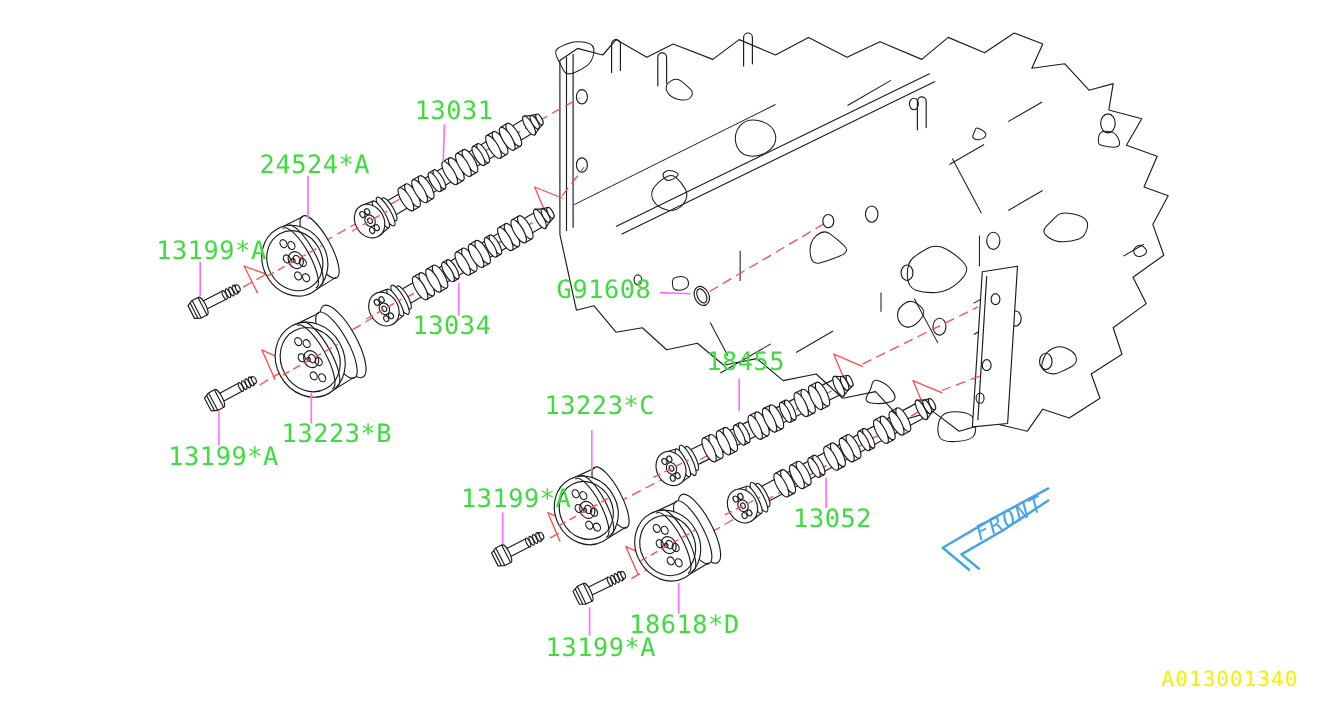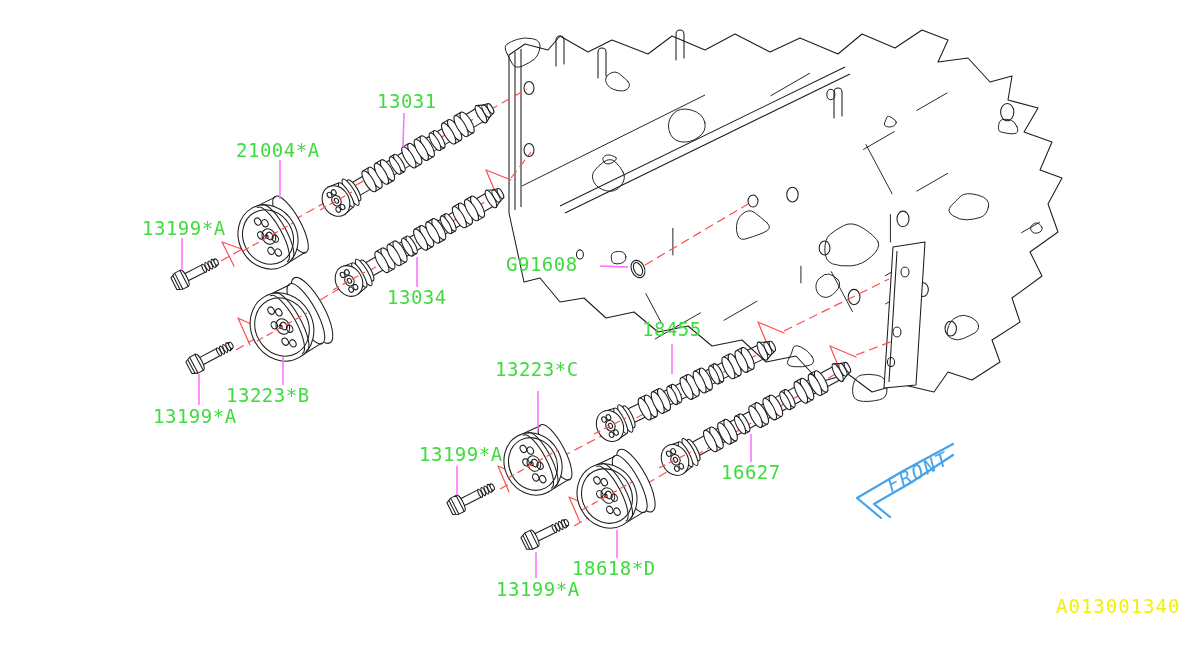--- a/index.html
+++ b/index.html
@@ -1,25 +1,25 @@
 <!DOCTYPE html>
 <html style="--c-label: #3fdc3f; --c-leader: #ff6cff; --c-axis: #ff4d4d; --c-front: #45a4e8; --c-sheet: #f2f200; --c-line: #1c1c1c;"><head>
 <meta charset="utf-8">
 <style>
   html,body{margin:0;padding:0;background:#fff;}
   .stage{position:relative;width:1200px;height:646px;background:#fff;overflow:hidden;
          font-family:"DejaVu Sans Mono","Liberation Mono",monospace;}
   #art{position:absolute;left:0;top:0;z-index:1;}
-  .lbl{position:absolute;z-index:3;font-size:19px;line-height:19px;letter-spacing:.5px;
+  .lbl{position:absolute;z-index:3;font-size:23px;line-height:19px;letter-spacing:.5px;
        color:var(--c-label,#3fdc3f);white-space:pre;cursor:pointer;}
   .front-label{position:absolute;z-index:3;font-size:19px;line-height:19px;font-style:italic;
        letter-spacing:2px;color:var(--c-front,#45a4e8);transform:rotate(-26deg);
        transform-origin:0 0;}
   .sheet-id{position:absolute;z-index:3;font-size:19px;line-height:19px;letter-spacing:1px;
-       color:var(--c-sheet,#f2f200);}
+       color:var(--c-sheet,#f2f200);margin-top:12px;}
 </style>
 </head>
 <body>
 
 <div class="stage">
   <svg id="art" width="1200" height="646" viewBox="0 0 1200 646">
       <g transform="translate(0,0) rotate(0)">
         <path d="M509,213L509,55L525,44L548,50L560,36L588,52L612,40L648,54L672,36L705,50L735,34L770,52L800,38L838,54L862,34L895,48L922,30L948,40L938,62L968,58L990,82L1012,76L1008,100L1038,108L1024,132L1052,142L1040,170L1062,178L1048,204L1058,232L1030,252L1042,276L1012,298L1020,322L992,340L1000,362L972,380L948,372L934,392L900,384L872,392L848,374L820,382L796,356L766,362L742,340L712,346L688,326L658,332L634,312L606,318L584,298L560,302L540,278L524,282Z" stroke="#1c1c1c" stroke-width="1.05" fill="none" stroke-linejoin="round" stroke-linecap="round"></path>
         <path d="M539.8732326804708,48.202330011728336Q538.4157979072925,55.95371683856342 533.9627168587355,59.44449608135907Q529.5096358101785,62.935275324154716 522.441618339253,65.99924276860438Q515.3736008683275,69.06321021305405 512.5839952666995,64.2369540296175Q509.79438966507144,59.41069784618095 506.68908695317634,53.008043529744064Q503.58378424128125,46.60538921330718 506.99179414715644,44.1293669144675Q510.39980405303163,41.65334461562782 517.2701598695287,39.333990661256365Q524.1405156860258,37.01463670688491 532.7355915698374,38.73278994588908Q541.3306674536491,40.45094318489325 539.8732326804708,48.202330011728336Z" stroke="#1c1c1c" stroke-width="0.95" fill="none" stroke-linejoin="round" stroke-linecap="round"></path>
         <path d="M627.7738186687777,81.28897021290445Q631.0734905686675,84.6495608792107 627.9891369141026,88.38591125466243Q624.9047832595376,92.12226163011418 616.9908048648624,90.3939502785266Q609.0768264701874,88.66563892693904 606.424245118719,83.17432251632948Q603.7716637672507,77.68300610571991 609.3483415775224,73.9208667182518Q614.925019387794,70.15872733078369 619.699583078341,74.04355343869094Q624.474146768888,77.9283795465982 627.7738186687777,81.28897021290445Z" stroke="#1c1c1c" stroke-width="0.95" fill="none" stroke-linejoin="round" stroke-linecap="round"></path>
@@ -482,28 +482,28 @@
       </g>
       <g transform="translate(0,0) rotate(0)">
         <path d="M903,471L857,498L881,518" stroke="#45a4e8" stroke-width="2.2" fill="none" stroke-linejoin="round" stroke-linecap="round"></path>
         <path d="M912,482L874,504L890,517" stroke="#45a4e8" stroke-width="2.2" fill="none" stroke-linejoin="round" stroke-linecap="round"></path>
         <path d="M903,471L953,444" stroke="#45a4e8" stroke-width="2.2" fill="none" stroke-linejoin="round" stroke-linecap="round"></path>
         <path d="M912,482L953,455" stroke="#45a4e8" stroke-width="2.2" fill="none" stroke-linejoin="round" stroke-linecap="round"></path>
       </g>
     </svg>
 
   <div class="lbl" style="left:377px;top:92px">13031</div>
-  <div class="lbl" style="left:236px;top:141px">21004*A</div>
+  <div class="lbl" style="left:236px;top:141px">24524*A</div>
   <div class="lbl" style="left:142px;top:219px">13199*A</div>
-  <div class="lbl" style="left:387px;top:288px">13034</div>
-  <div class="lbl" style="left:226px;top:386px">13223*B</div>
+  <div class="lbl" style="left:375px;top:288px">13034</div>
+  <div class="lbl" style="left:256px;top:386px">13223*B</div>
   <div class="lbl" style="left:153px;top:407px">13199*A</div>
   <div class="lbl" style="left:506px;top:255px">G91608</div>
   <div class="lbl" style="left:642px;top:320px">18455</div>
   <div class="lbl" style="left:495px;top:360px">13223*C</div>
   <div class="lbl" style="left:419px;top:445px">13199*A</div>
-  <div class="lbl" style="left:721px;top:463px">16627</div>
+  <div class="lbl" style="left:721px;top:463px">13052</div>
   <div class="lbl" style="left:572px;top:559px">18618*D</div>
   <div class="lbl" style="left:496px;top:580px">13199*A</div>
 
   <div class="front-label" style="left:884px;top:478px">FRONT</div>
   <div class="sheet-id" style="left:1056px;top:597px">A013001340</div>
 </div>
 
 </body></html>

